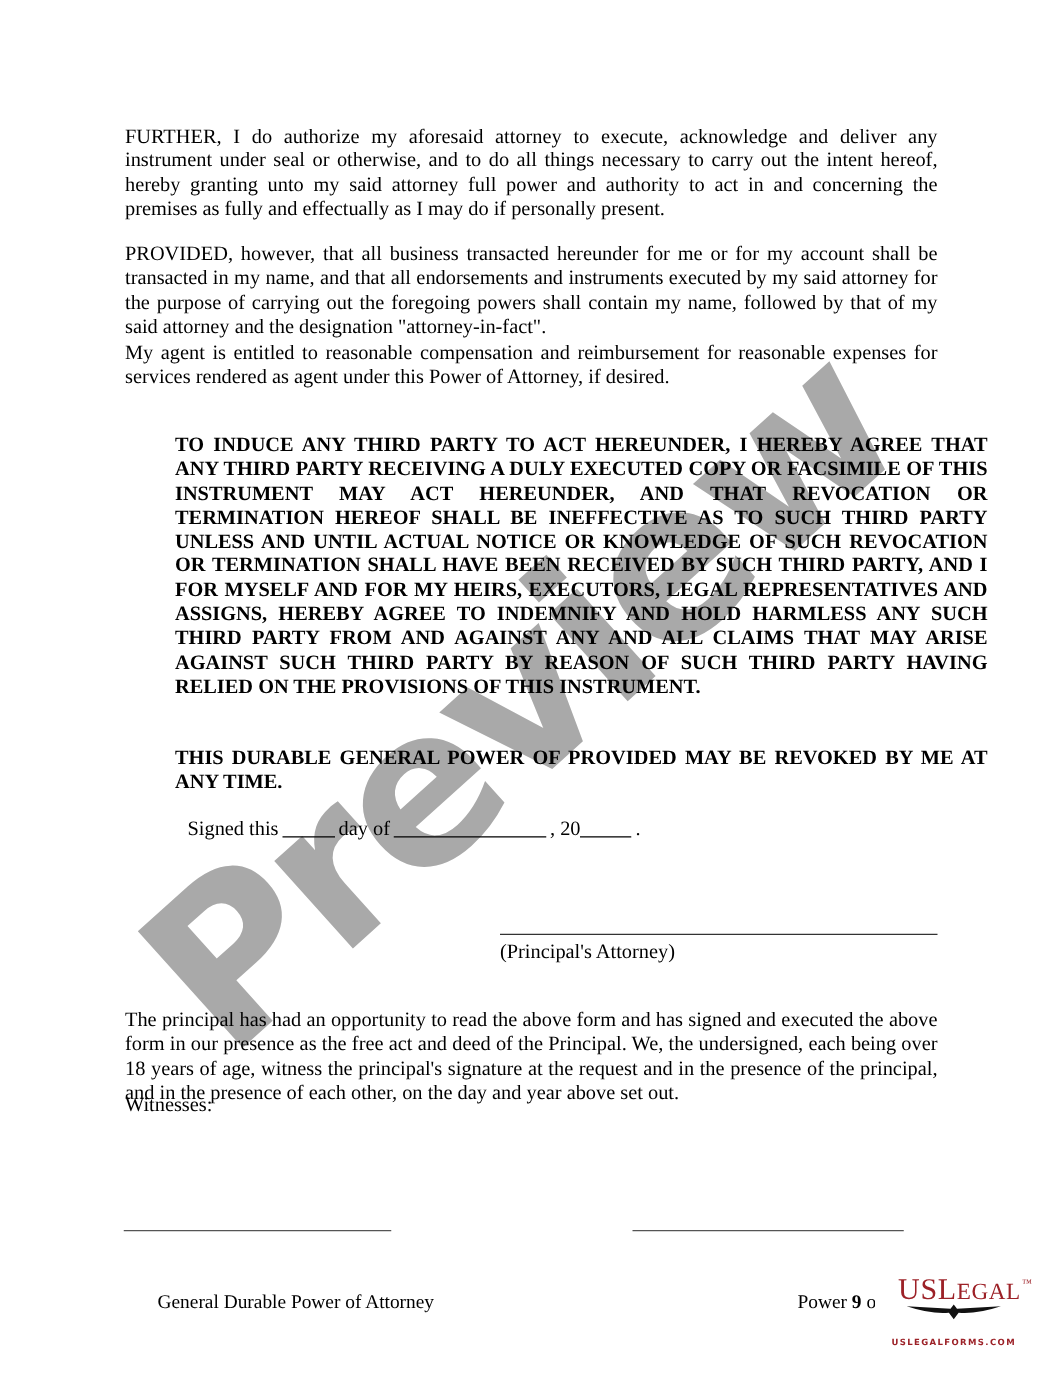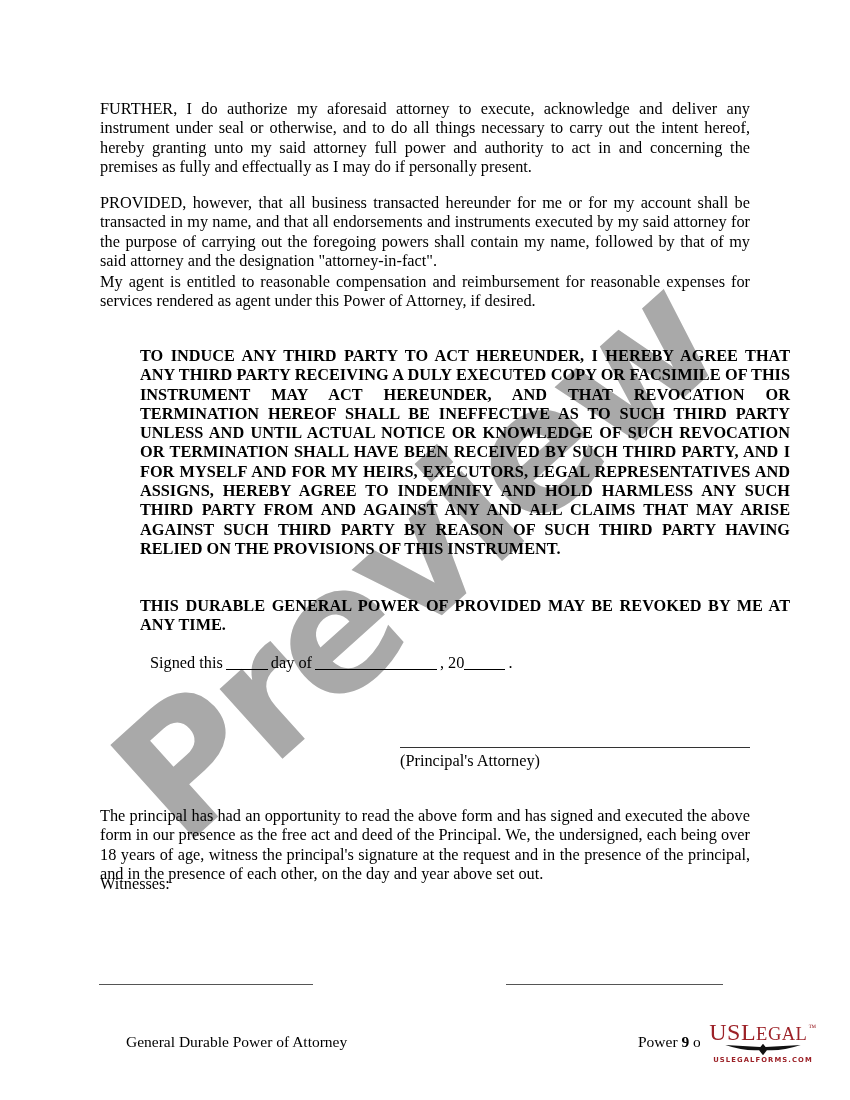--- a/index.html
+++ b/index.html
@@ -50,29 +50,29 @@
   }
   .footer-page{
     position:absolute;left:638px;top:1033px;font-size:15.5px;z-index:2;white-space:nowrap;
   }
   .footer-page b{font-weight:bold;}
   .logo{
     position:absolute;left:700px;top:1020px;width:126px;background:#fff;
     text-align:center;z-index:3;line-height:1;
   }
   .logo-text{
-    font-family:"Liberation Serif",serif;white-space:nowrap;letter-spacing:.5px;
+    font-family:"Liberation Serif",serif;white-space:nowrap;letter-spacing:.5px;text-align:right;
   }
   .logo-text .big{font-size:24px;}
   .logo-text .small{font-size:18.5px;}
   .logo-text .tm{font-size:8px;vertical-align:10px;margin-left:1px;}
   .eagle{display:block;margin:-1px auto 0 auto;width:92px;height:13px;}
   .logo-url{
     font-family:"DejaVu Sans",sans-serif;font-size:6.8px;font-weight:bold;
-    letter-spacing:1.1px;margin-top:1px;white-space:nowrap;
+    letter-spacing:1.1px;margin-top:15px;white-space:nowrap;
   }
 </style>
 </head>
 <body>
 
 <div class="page">
 
   <div class="watermark" style="color: rgb(169, 169, 169);">Preview</div>
 
   <p class="para" style="top:99px">FURTHER, I do authorize my aforesaid attorney to execute, acknowledge and deliver any instrument under seal or otherwise, and to do all things necessary to carry out the intent hereof, hereby granting unto my said attorney full power and authority to act in and concerning the premises as fully and effectually as I may do if personally present.</p>

